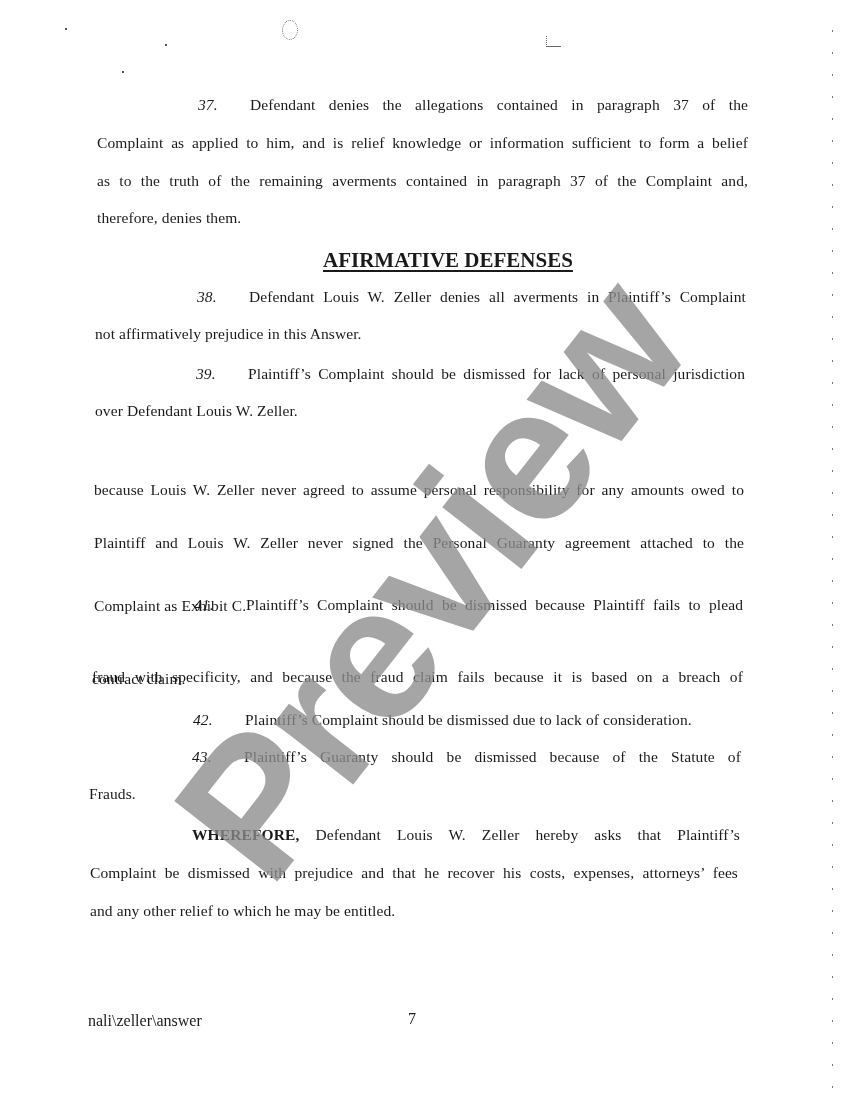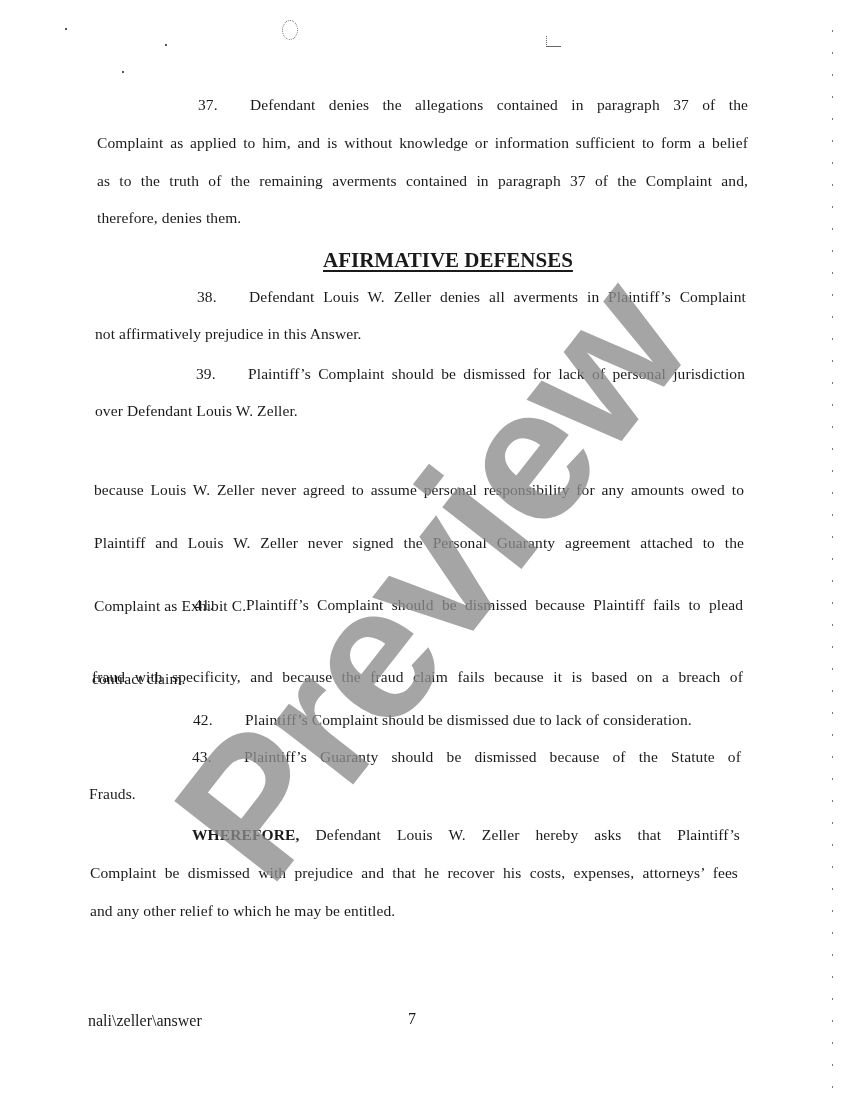--- a/index.html
+++ b/index.html
@@ -3,21 +3,21 @@
 <meta charset="utf-8">
 <style>
   html, body { margin: 0; padding: 0; background: #ffffff; }
   body { width: 850px; height: 1104px; position: relative; overflow: hidden;
          font-family: "Liberation Serif", "DejaVu Serif", serif; color: #1a1a1a; }
   .page { position: absolute; left: 0; top: 0; width: 850px; height: 1104px; }
   .line { position: absolute; font-size: 15.5px; white-space: nowrap; letter-spacing: 0.1px; }
   .just { text-align: justify; text-align-last: justify; }
   .heading { position: absolute; left: 323px; top: 248px; font-size: 21px; font-weight: bold;
              text-decoration: underline; text-underline-offset: 3px; }
-  .num { display: inline-block; width: 52px; }
+  .num { display: inline-block; width: 52px; font-style: italic; }
   .bold { font-weight: bold; }
   .footer-left { position: absolute; left: 88px; top: 1012px; font-size: 16px; }
   .footer-page { position: absolute; left: 408px; top: 1010px; font-size: 16px; }
   .watermark { position: absolute; left: 80px; top: 470px; width: 700px; text-align: center;
                font-family: "Liberation Sans", "DejaVu Sans", sans-serif; font-weight: bold;
                font-size: 190px; color: rgba(140,140,140,0.78); transform: rotate(-52deg);
                transform-origin: 50% 50%; pointer-events: none; letter-spacing: -4px; }
   .scan-dot { position: absolute; width: 2px; height: 2px; background: #555; }
   .edge { position: absolute; left: 832px; width: 1px; background: #777; }
 </style>
@@ -29,21 +29,21 @@
   <div class="scan-dot" style="left:65px;top:28px;"></div>
   <div class="scan-dot" style="left:165px;top:44px;"></div>
   <div class="scan-dot" style="left:122px;top:71px;"></div>
   <div class="scan-dot" style="left:282px;top:20px;width:14px;height:18px;background:none;border:1px dotted #666;border-radius:50%;"></div>
   <div class="scan-dot" style="left:546px;top:36px;width:14px;height:10px;background:none;border-bottom:1px solid #666;border-left:1px dotted #666;"></div>
   <div class="edge" style="top:30px;height:1060px;background:repeating-linear-gradient(#777 0 2px, transparent 2px 22px);"></div>
 
   <div class="line just" style="left:198px;top:96px;width:550px;">
     <span class="num">37.</span><span>Defendant denies the allegations contained in paragraph 37 of the</span>
   </div>
-  <div class="line just" style="left:97px;top:134px;width:651px;">Complaint as applied to him, and is without knowledge or information sufficient to form a belief</div>
+  <div class="line just" style="left:97px;top:134px;width:651px;">Complaint as applied to him, and is relief knowledge or information sufficient to form a belief</div>
   <div class="line just" style="left:97px;top:172px;width:651px;">as to the truth of the remaining averments contained in paragraph 37 of the Complaint and,</div>
   <div class="line" style="left:97px;top:209px;">therefore, denies them.</div>
 
   <div class="heading">AFIRMATIVE DEFENSES</div>
 
   <div class="line just" style="left:197px;top:288px;width:549px;">
     <span class="num">38.</span><span>Defendant Louis W. Zeller denies all averments in Plaintiff’s Complaint</span>
   </div>
   <div class="line" style="left:95px;top:325px;">not affirmatively prejudice in this Answer.</div>
 

